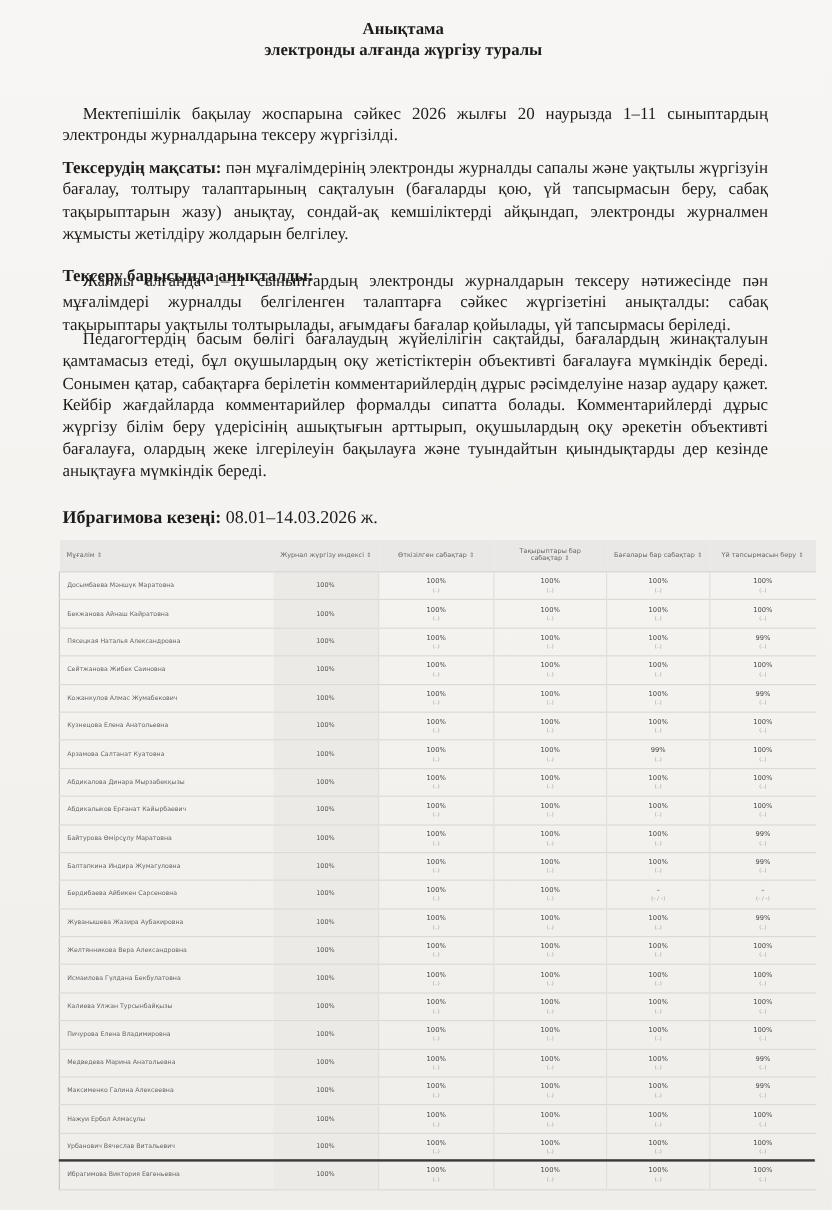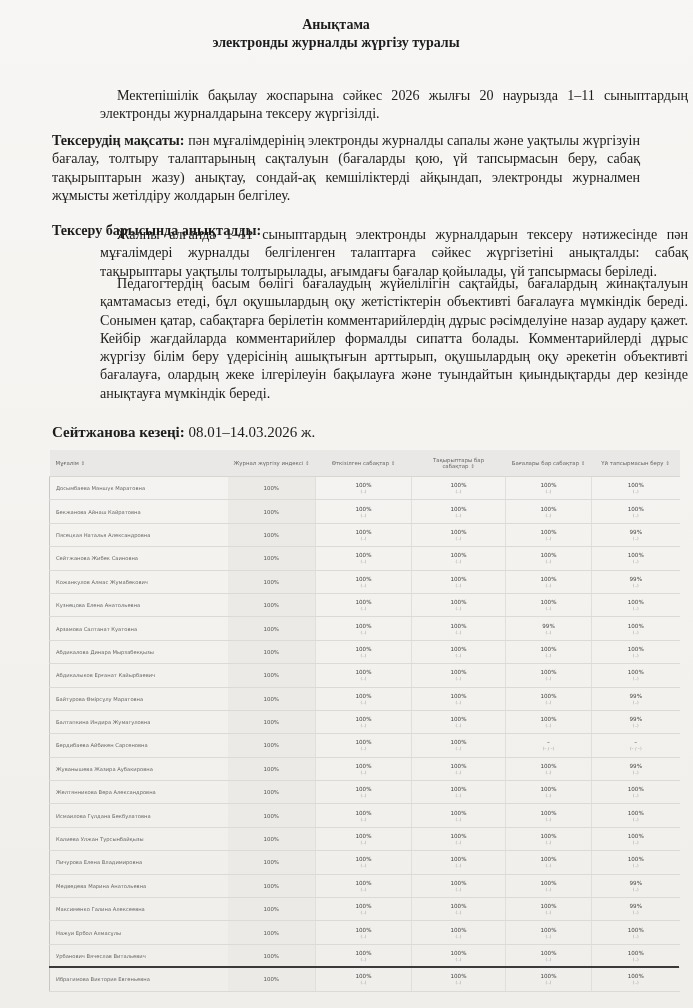--- a/index.html
+++ b/index.html
@@ -16,21 +16,21 @@
   }
   .title-block { position: absolute; top: 16px; left: 0; width: 672px; text-align: center; font-weight: bold; font-size: 14px; line-height: 17.5px; }
   .body { position: absolute; left: 52px; width: 588px; font-size: 14.1px; line-height: 18.3px; text-align: justify; }
   .p1 { top: 86px; }
   .p2 { top: 131px; }
   .p3h { top: 221px; font-weight: bold; }
   .p3 { top: 225px; }
   .p4 { top: 274px; }
   .mon { position: absolute; left: 52px; top: 424px; font-size: 15px; }
   .mon b { font-weight: bold; }
-  .ind { text-indent: 17px; margin-left: 48px; }
+  .ind { text-indent: 17px; }
   b.lead { font-weight: bold; }
 
   
   .tbl-wrap { position: absolute; left: 49px; top: 450px; width: 630px; height: 518px; }
   table.mon-tbl { border-collapse: collapse; width: 100%; table-layout: fixed; font-family: "DejaVu Sans", sans-serif; color: #555; }
   table.mon-tbl th { background: #e9e8e6; font-size: 5.4px; font-weight: normal; text-align: left; padding: 3px 6px; height: 20px; border-bottom: 1px solid #d8d6d3; color: #666; }
   table.mon-tbl th.c { text-align: center; }
   table.mon-tbl td { font-size: 5.2px; height: 22.4px; border-bottom: 1px solid #dcdad7; padding: 0 6px; vertical-align: middle; }
   table.mon-tbl td.name { color: #666; border-left: 1px solid #c9c7c4; }
   table.mon-tbl td.idx { background: #eceae7; text-align: center; font-size: 5.4px; }
@@ -40,32 +40,32 @@
   .sort { font-size: 5px; color: #777; margin-left: 2px; }
   .tbl-bottom { position: absolute; left: 49px; top: 966px; width: 630px; height: 2px; background: #3a3a3a; }
 </style>
 </head>
 <body>
 
 <div class="page">
 
   <div class="title-block">
     <div>Анықтама</div>
-    <div>электронды журналды жүргізу туралы</div>
+    <div>электронды алғанда жүргізу туралы</div>
   </div>
 
   <div class="body p1 ind">Мектепішілік бақылау жоспарына сәйкес 2026 жылғы 20 наурызда 1–11 сыныптардың электронды журналдарына тексеру жүргізілді.</div>
 
   <div class="body p2"><b class="lead">Тексерудің мақсаты:</b><span> пән мұғалімдерінің электронды журналды сапалы және уақтылы жүргізуін бағалау, толтыру талаптарының сақталуын (бағаларды қою, үй тапсырмасын беру, сабақ тақырыптарын жазу) анықтау, сондай-ақ кемшіліктерді айқындап, электронды журналмен жұмысты жетілдіру жолдарын белгілеу.</span></div>
 
   <div class="body p3h">Тексеру барысында анықталды:</div>
   <div class="body p3 ind">Жалпы алғанда 1–11 сыныптардың электронды журналдарын тексеру нәтижесінде пән мұғалімдері журналды белгіленген талаптарға сәйкес жүргізетіні анықталды: сабақ тақырыптары уақтылы толтырылады, ағымдағы бағалар қойылады, үй тапсырмасы беріледі.</div>
   <div class="body p4 ind">Педагогтердің басым бөлігі бағалаудың жүйелілігін сақтайды, бағалардың жинақталуын қамтамасыз етеді, бұл оқушылардың оқу жетістіктерін объективті бағалауға мүмкіндік береді. Сонымен қатар, сабақтарға берілетін комментарийлердің дұрыс рәсімделуіне назар аудару қажет. Кейбір жағдайларда комментарийлер формалды сипатта болады. Комментарийлерді дұрыс жүргізу білім беру үдерісінің ашықтығын арттырып, оқушылардың оқу әрекетін объективті бағалауға, олардың жеке ілгерілеуін бақылауға және туындайтын қиындықтарды дер кезінде анықтауға мүмкіндік береді.</div>
 
-  <div class="mon"><b>Сейтжанова кезеңі:</b><span> 08.01–14.03.2026 ж.</span></div>
+  <div class="mon"><b>Ибрагимова кезеңі:</b><span> 08.01–14.03.2026 ж.</span></div>
 
   <div class="tbl-wrap">
     <table class="mon-tbl">
       <colgroup>
         <col style="width:178px">
           <col style="width:88px">
           <col style="width:96px">
           <col style="width:94px">
           <col style="width:86px">
           <col style="width:88px">

